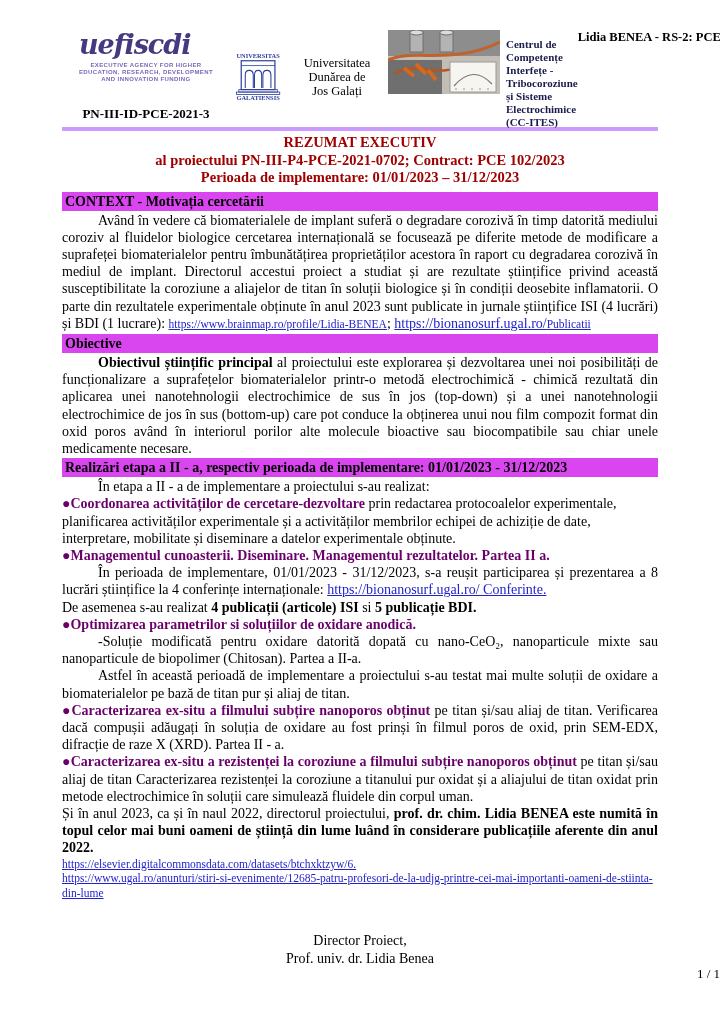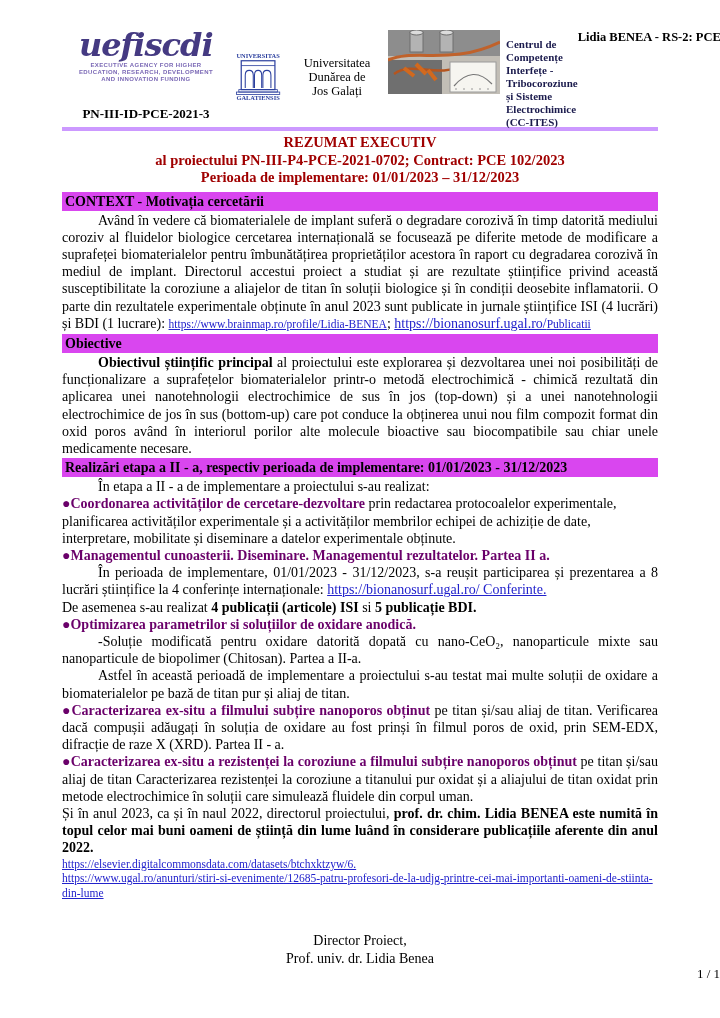--- a/index.html
+++ b/index.html
@@ -8,21 +8,21 @@
     width:720px; height:1018px; overflow:hidden;
     font-family:"Liberation Serif", serif; color:#000;
   }
   .page { position:relative; width:720px; height:1018px; padding:30px 62px 0 62px; }
 
   
   .header { display:flex; justify-content:space-between; height:92px; }
   .h-left { width:170px; display:flex; flex-direction:column; justify-content:space-between; align-items:center; }
   .uef-script {
     font-family:"DejaVu Serif", serif; font-style:italic; font-weight:bold;
-    font-size:32px; line-height:30px; color:#453a82; letter-spacing:-1px;
+    font-size:27px; line-height:30px; color:#453a82; letter-spacing:-1px;
   }
   .uef-sub { margin-top:2px; text-align:center; }
   .uef-sub div {
     font-family:"Liberation Sans", sans-serif; font-size:6px; line-height:7px;
     color:#7a68b5; letter-spacing:.4px; font-weight:bold;
   }
   .proj-code { font-weight:bold; font-size:13px; }
 
   .h-center { width:160px; display:flex; flex-direction:row; align-items:center; }
   .emblem { display:block; }

